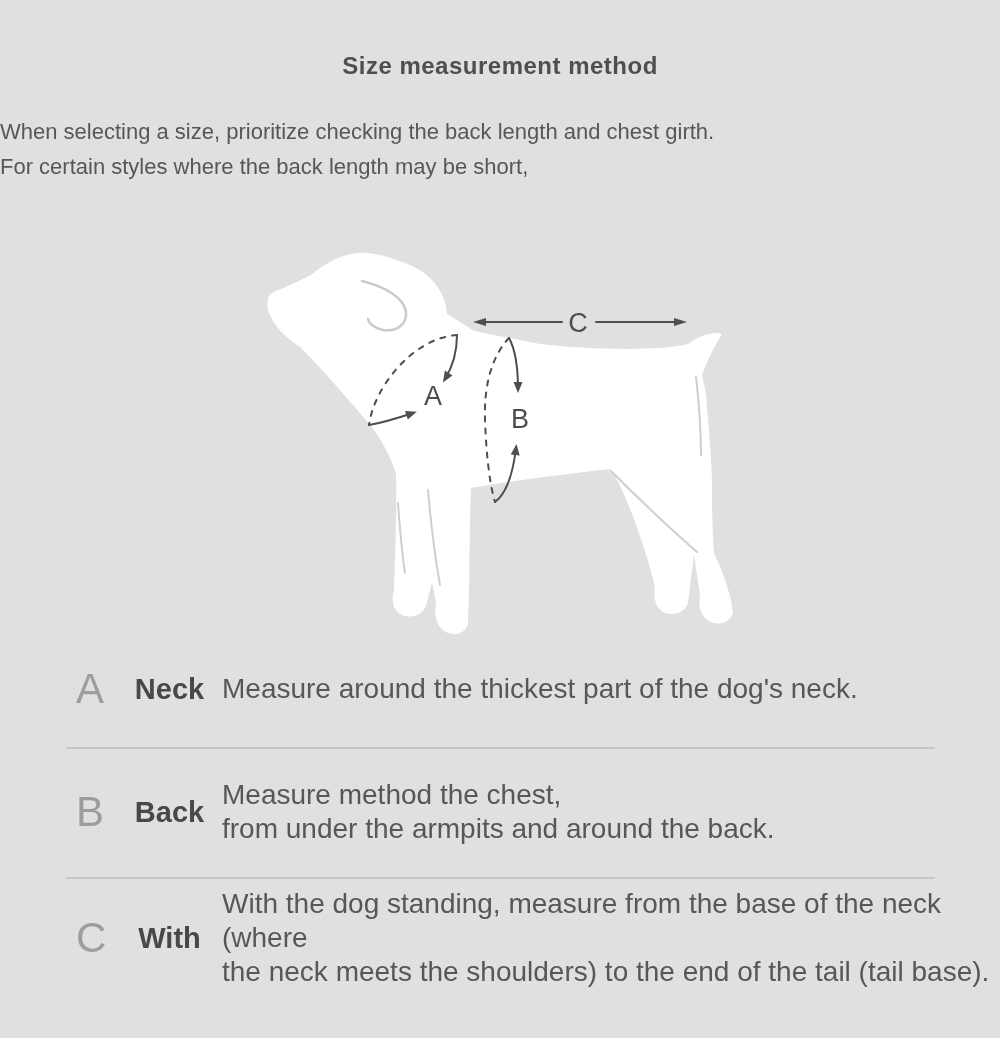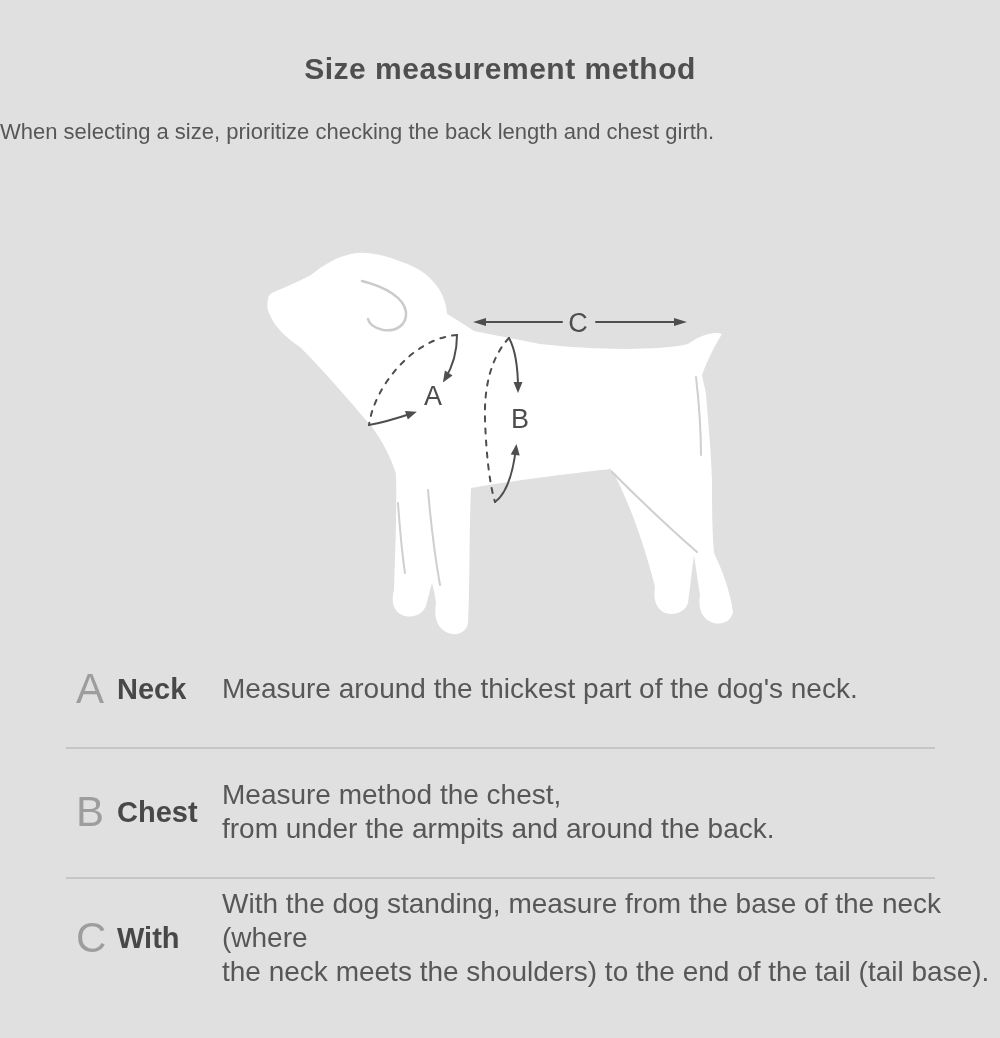--- a/index.html
+++ b/index.html
@@ -13,21 +13,21 @@
     height:1038px;
     background:#e0e0e0;
     overflow:hidden;
   }
   .title{
     position:absolute;
     top:52px; left:0;
     width:100%;
     margin:0;
     text-align:center;
-    font-size:30px;
+    font-size:24px;
     font-weight:700;
     color:#4f4f4f;
     letter-spacing:0.5px;
   }
   .intro{
     position:absolute;
     top:114px; left:0;
     width:100%;
     text-align:left;
     font-size:22px;
@@ -59,20 +59,21 @@
     color:#9d9d9d;
     line-height:1;
   }
   .row .label{
     width:105px;
     flex:0 0 105px;
     font-size:29px;
     font-weight:700;
     color:#484848;
     line-height:1;
+    text-align:center;
   }
   .row .desc{
     font-size:28px;
     line-height:34px;
     color:#575757;
   }
   .divider{
     position:absolute;
     left:66px;
     width:869px;
@@ -84,20 +85,21 @@
 </style>
 </head>
 <body>
 
 <div class="canvas">
 
   <h1 class="title">Size measurement method</h1>
 
   <div class="intro">
     <div>When selecting a size, prioritize checking the back length and chest girth.</div>
+    <div>For certain styles where the back length may be short,</div>
   </div>
 
   <svg class="dog-svg" viewBox="0 0 500 430" xmlns="http://www.w3.org/2000/svg">
 
     <path fill="#ffffff" d="
       M 18,64
       C 17,69 17,74 19,78
       C 24,91 35,102 50,112
       C 72,134 98,164 122,192
       C 133,207 141,223 146,239
@@ -171,21 +173,21 @@
     <div class="label">Neck</div>
     <div class="desc">
       <div>Measure around the thickest part of the dog's neck.</div>
     </div>
   </div>
 
   <div class="divider divider-1"></div>
 
   <div class="row row-b">
     <div class="letter">B</div>
-    <div class="label">Chest</div>
+    <div class="label">Back</div>
     <div class="desc">
       <div>Measure method the chest,</div>
       <div>from under the armpits and around the back.</div>
     </div>
   </div>
 
   <div class="divider divider-2"></div>
 
   <div class="row row-c">
     <div class="letter">C</div>

